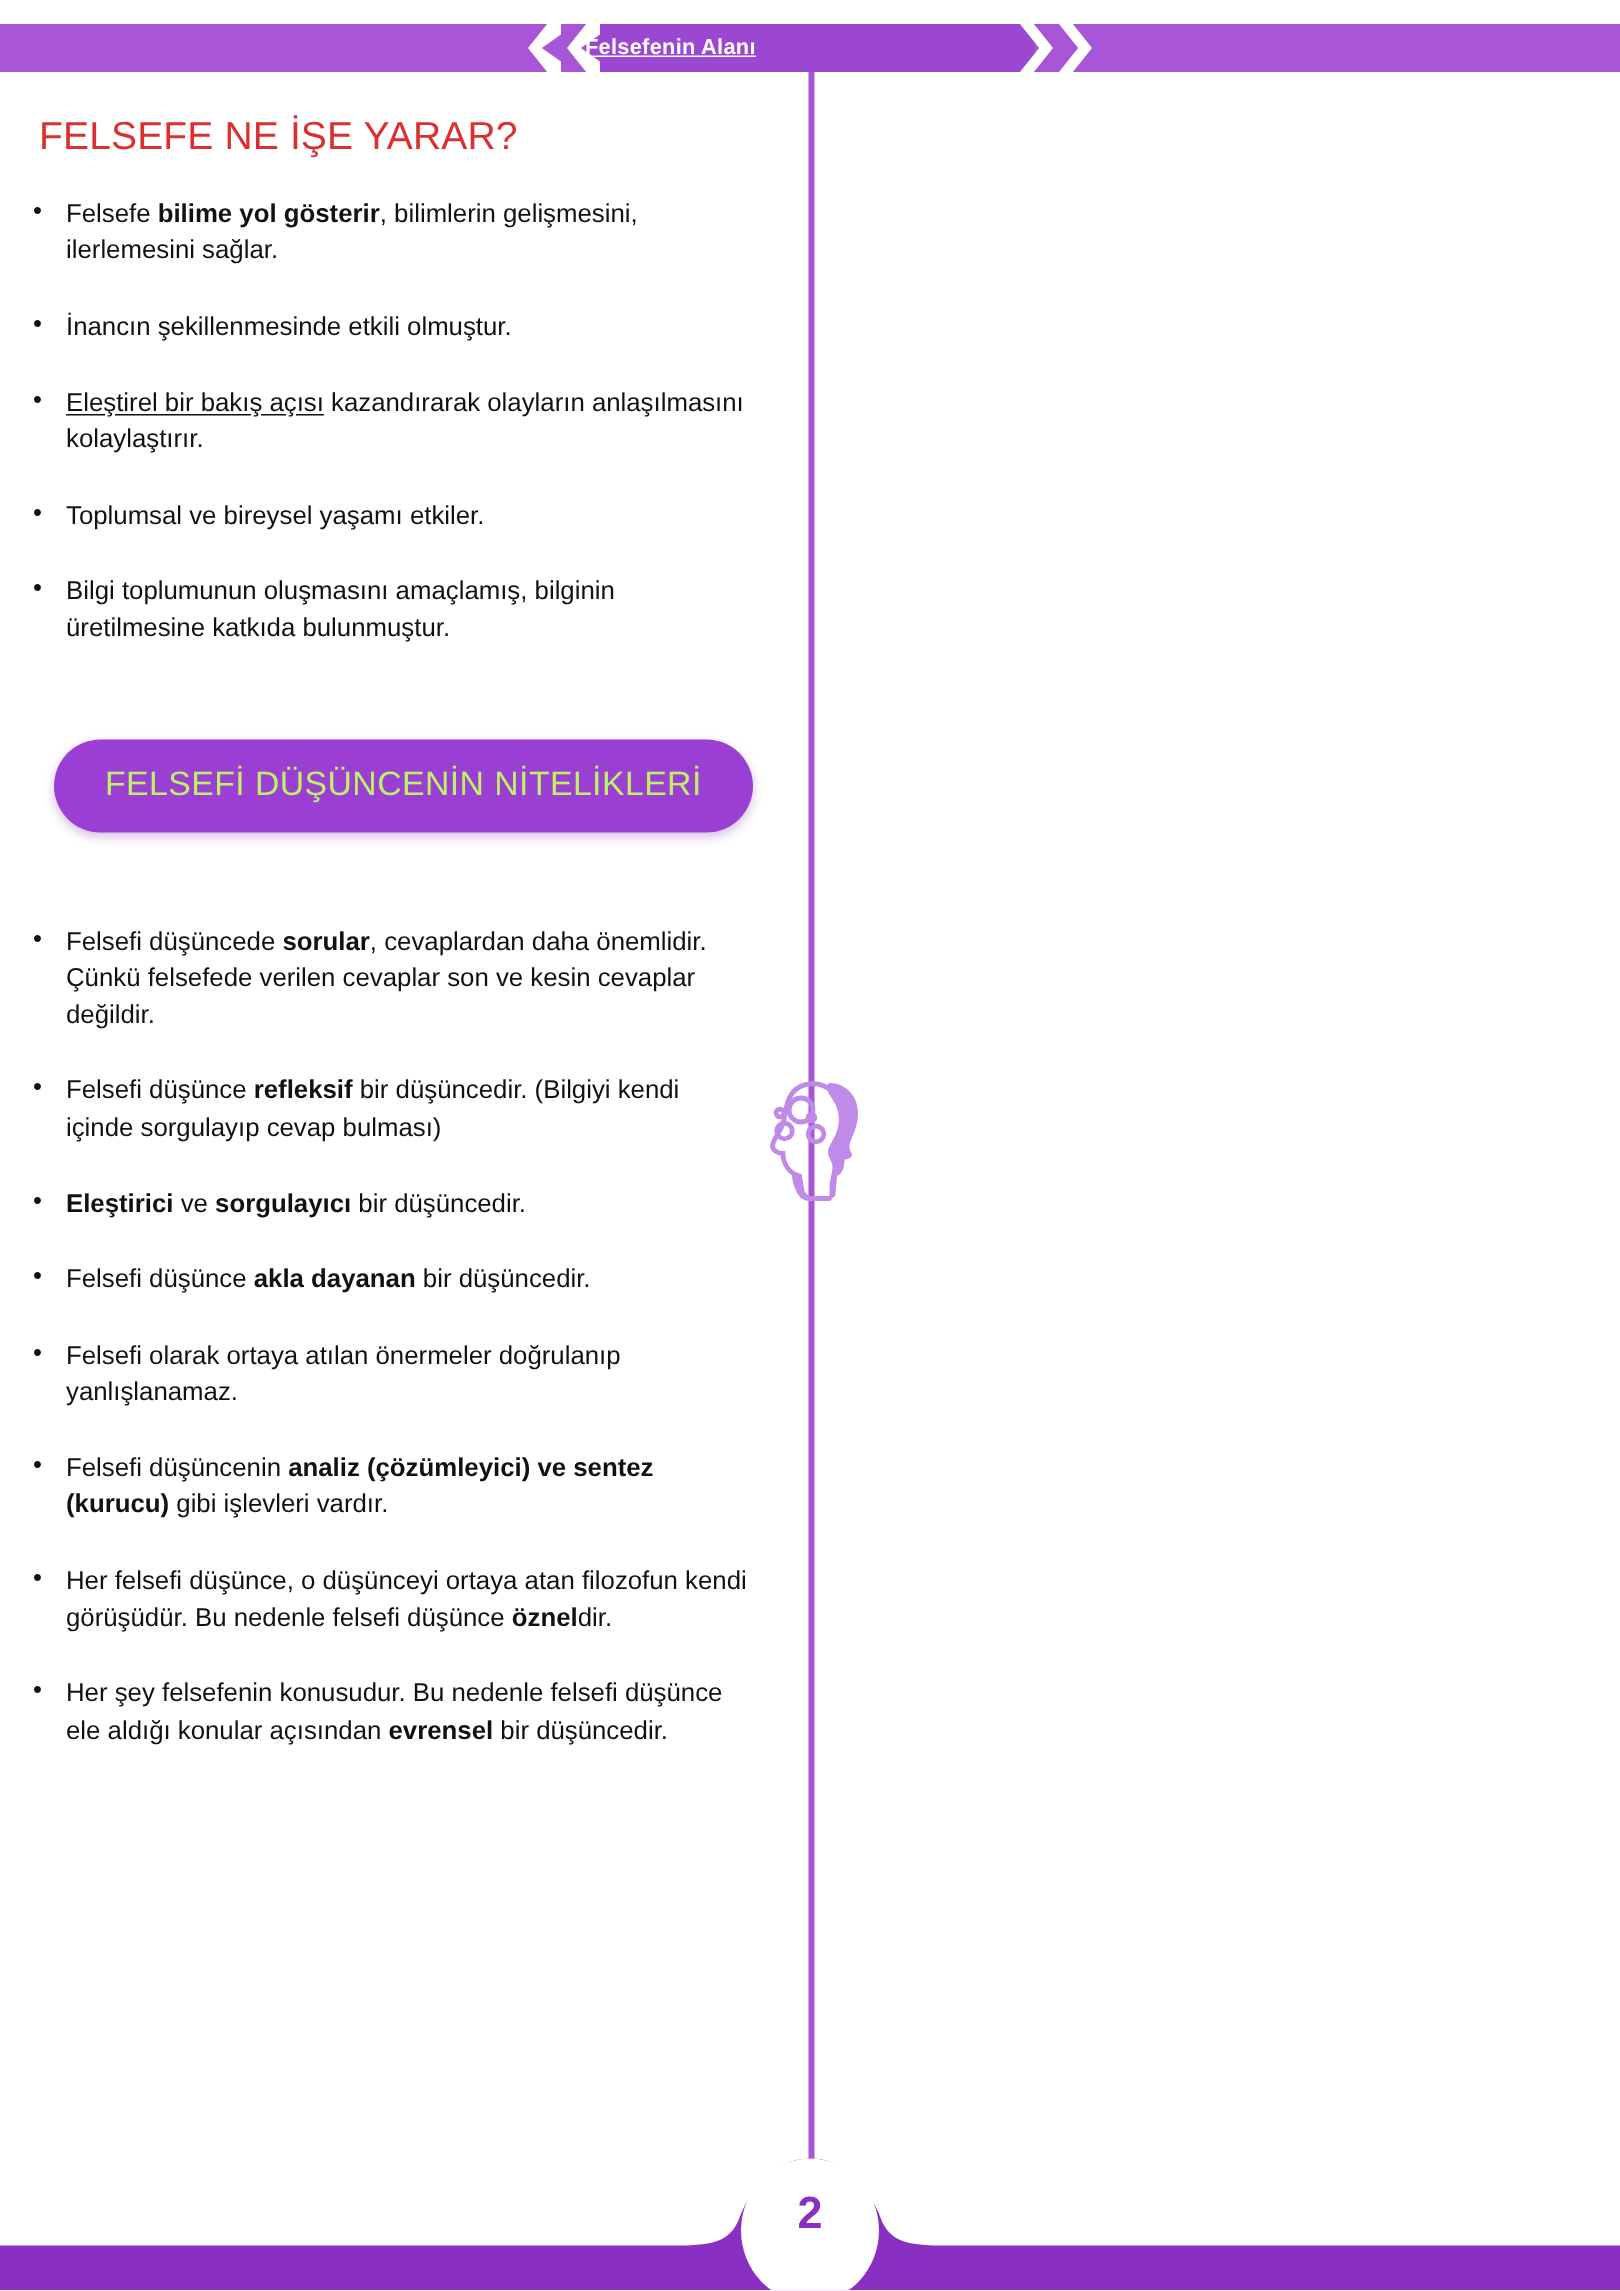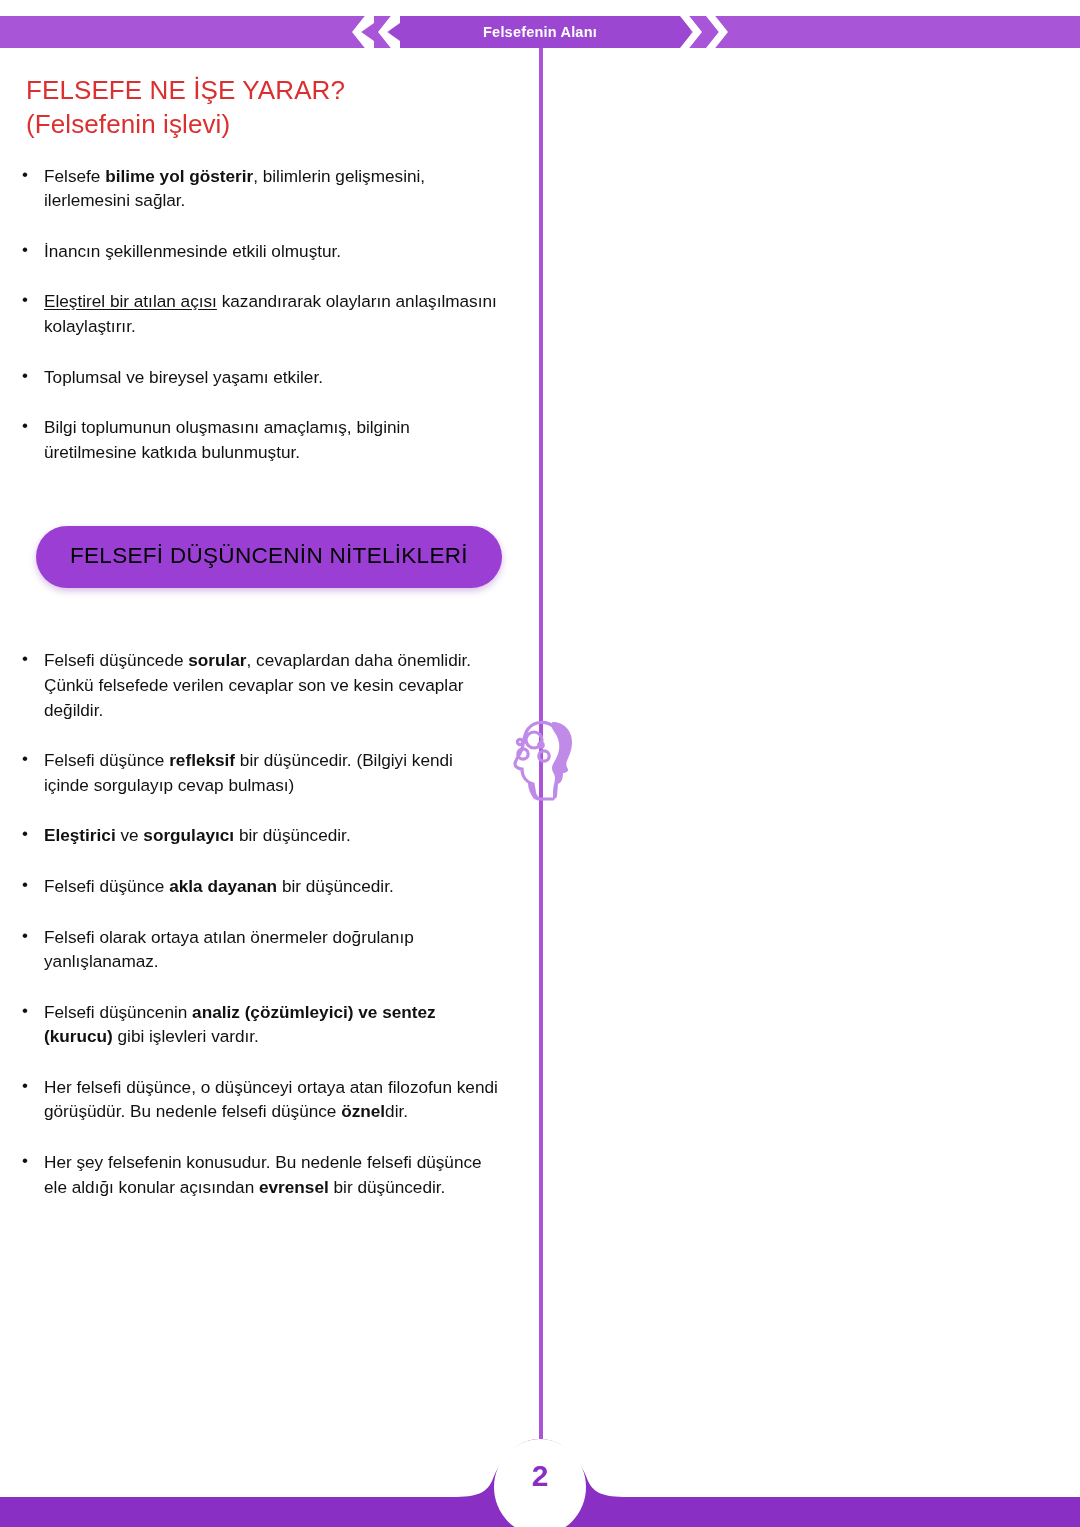--- a/index.html
+++ b/index.html
@@ -62,26 +62,26 @@
   .chev.r1 { left: 680px; }
   .chev.r2 { left: 706px; }
 
   .band-title {
     position: absolute;
     left: 390px;
     top: 0;
     width: 300px;
     height: 32px;
     line-height: 32px;
-    text-align: center;
     color: #ffffff;
     font-size: 14.5px;
     font-weight: bold;
     letter-spacing: 0.2px;
     white-space: nowrap;
+    text-decoration: underline;
   }
 
   
   .v-divider {
     position: absolute;
     left: 539px;
     top: 48px;
     width: 4px;
     height: 1410px;
     background: #a855d8;
@@ -136,21 +136,21 @@
     text-underline-offset: 2px;
   }
 
   
   .pill-wrap {
     margin: 62px 0 0 36px;
   }
   .pill {
     display: inline-block;
     background: #9b3fd4;
-    color: #000000;
+    color: #bef264;
     font-size: 22.5px;
     padding: 17px 34px 19px 34px;
     border-radius: 34px;
     letter-spacing: 0.3px;
     box-shadow: 0 3px 7px rgba(120, 40, 170, 0.30);
     white-space: nowrap;
   }
 
   ul.bullets.second {
     margin-top: 60px;
@@ -216,27 +216,26 @@
                             L45 80 C45 74, 47 70, 47 66 C47 62, 44 60, 44 56 C44 52, 48 48, 50 42
                             C52 36, 52 28, 47 21 C44 16, 41 12, 45 10 Z"></path>
     <path fill="#c08ae8" d="M23 70 C24 76, 27 82, 33 87 L26 87 C22 82, 20 76, 20 71 Z"></path>
   </svg>
 </div>
 
 <div class="content">
 
   <div class="doc-title">
     <span>FELSEFE NE İŞE YARAR?</span>
-    <span class="line2">(Felsefenin işlevi)</span>
   </div>
 
   <ul class="bullets first">
       <li><span>Felsefe </span><b>bilime yol gösterir</b><span>, bilimlerin gelişmesini, ilerlemesini sağlar.</span></li>
       <li><span>İnancın şekillenmesinde etkili olmuştur.</span></li>
-      <li><u>Eleştirel bir atılan açısı</u><span> kazandırarak olayların anlaşılmasını kolaylaştırır.</span></li>
+      <li><u>Eleştirel bir bakış açısı</u><span> kazandırarak olayların anlaşılmasını kolaylaştırır.</span></li>
       <li><span>Toplumsal ve bireysel yaşamı etkiler.</span></li>
       <li><span>Bilgi toplumunun oluşmasını amaçlamış, bilginin üretilmesine katkıda bulunmuştur.</span></li>
     </ul>
 
   <div class="pill-wrap">
     <span class="pill">FELSEFİ DÜŞÜNCENİN NİTELİKLERİ</span>
   </div>
 
   <ul class="bullets second">
       <li><span>Felsefi düşüncede </span><b>sorular</b><span>, cevaplardan daha önemlidir. Çünkü felsefede verilen cevaplar son ve kesin cevaplar değildir.</span></li>

